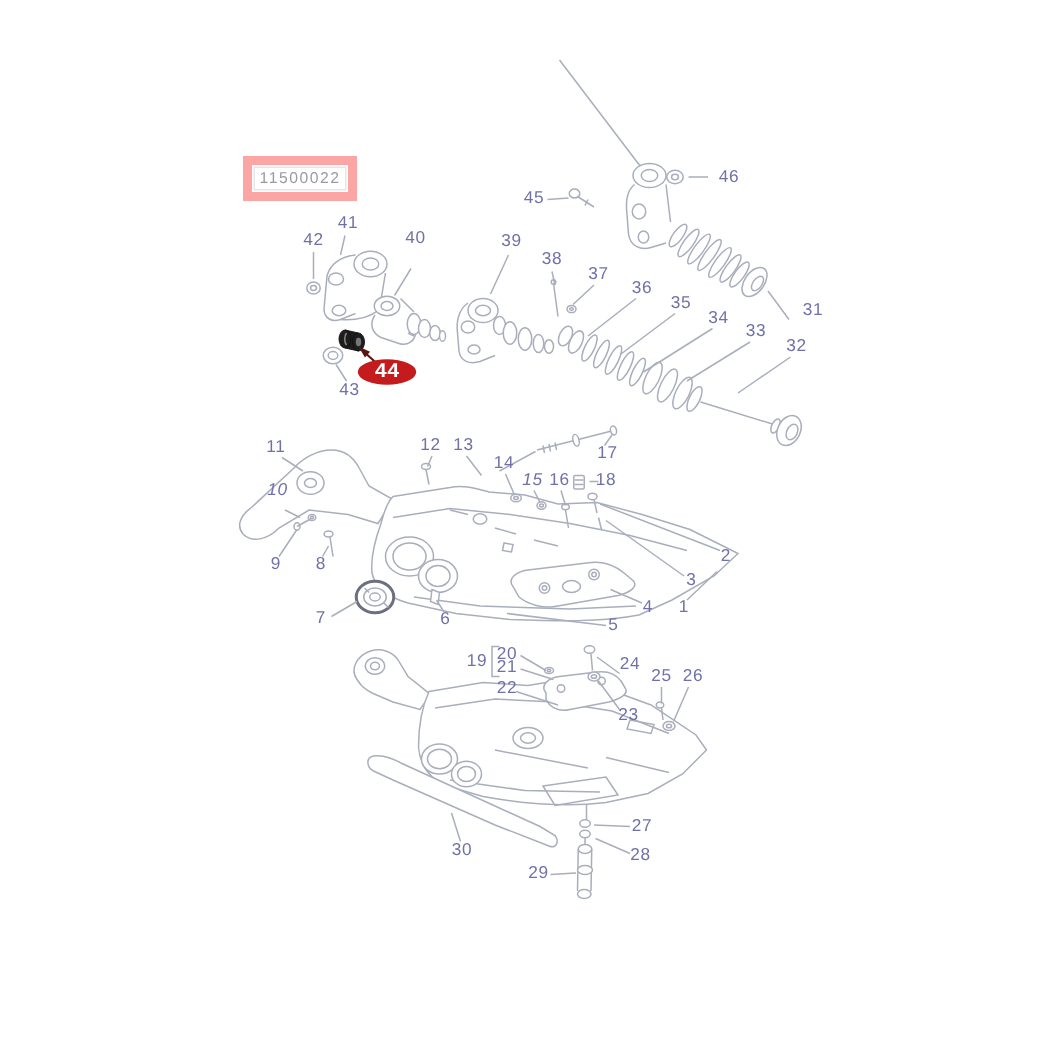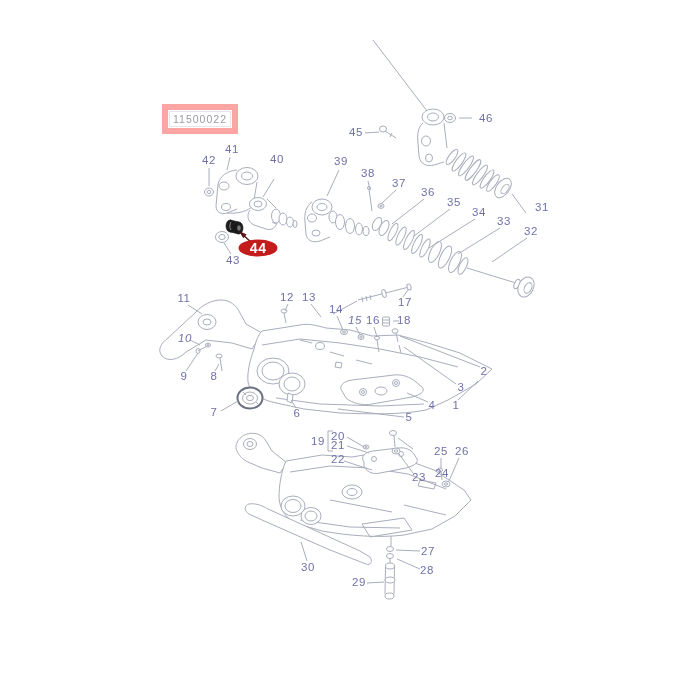--- a/index.html
+++ b/index.html
@@ -335,35 +335,35 @@
 <div id="label-layer">
       <span class="part-label" style="left: 456px; top: 406px;">1</span>
       <span class="part-label" style="left: 484px; top: 372px;">2</span>
       <span class="part-label" style="left: 461px; top: 388px;">3</span>
       <span class="part-label" style="left: 432px; top: 406px;">4</span>
       <span class="part-label" style="left: 409px; top: 418px;">5</span>
       <span class="part-label" style="left: 297px; top: 414px;">6</span>
       <span class="part-label" style="left: 214px; top: 413px;">7</span>
       <span class="part-label" style="left: 214px; top: 377px;">8</span>
       <span class="part-label" style="left: 184px; top: 377px;">9</span>
-      <span class="part-label" style="left: 185px; top: 339px; font-style: italic;">10</span>
+      <span class="part-label" style="left: 185px; top: 328px; font-style: italic;">10</span>
       <span class="part-label" style="left: 184px; top: 299px;">11</span>
       <span class="part-label" style="left: 287px; top: 298px;">12</span>
       <span class="part-label" style="left: 309px; top: 298px;">13</span>
       <span class="part-label" style="left: 336px; top: 310px;">14</span>
       <span class="part-label" style="left: 355px; top: 321px; font-style: italic;">15</span>
       <span class="part-label" style="left: 373px; top: 321px;">16</span>
       <span class="part-label" style="left: 405px; top: 303px;">17</span>
       <span class="part-label" style="left: 404px; top: 321px; text-align: right;">18</span>
       <span class="part-label" style="left: 318px; top: 442px;">19</span>
       <span class="part-label" style="left: 338px; top: 437px;">20</span>
       <span class="part-label" style="left: 338px; top: 446px;">21</span>
       <span class="part-label" style="left: 338px; top: 460px;">22</span>
       <span class="part-label" style="left: 419px; top: 478px;">23</span>
-      <span class="part-label" style="left: 420px; top: 474px; margin-left: 22px;">24</span>
+      <span class="part-label" style="left: 420px; top: 444px;">24</span>
       <span class="part-label" style="left: 441px; top: 452px;">25</span>
       <span class="part-label" style="left: 462px; top: 452px;">26</span>
       <span class="part-label" style="left: 428px; top: 552px; text-align: right;">27</span>
       <span class="part-label" style="left: 427px; top: 571px;">28</span>
       <span class="part-label" style="left: 359px; top: 583px;">29</span>
       <span class="part-label" style="left: 308px; top: 568px;">30</span>
       <span class="part-label" style="left: 530px; top: 208px; padding-left: 24px;">31</span>
       <span class="part-label" style="left: 531px; top: 232px;">32</span>
       <span class="part-label" style="left: 504px; top: 222px;">33</span>
       <span class="part-label" style="left: 479px; top: 213px;">34</span>

